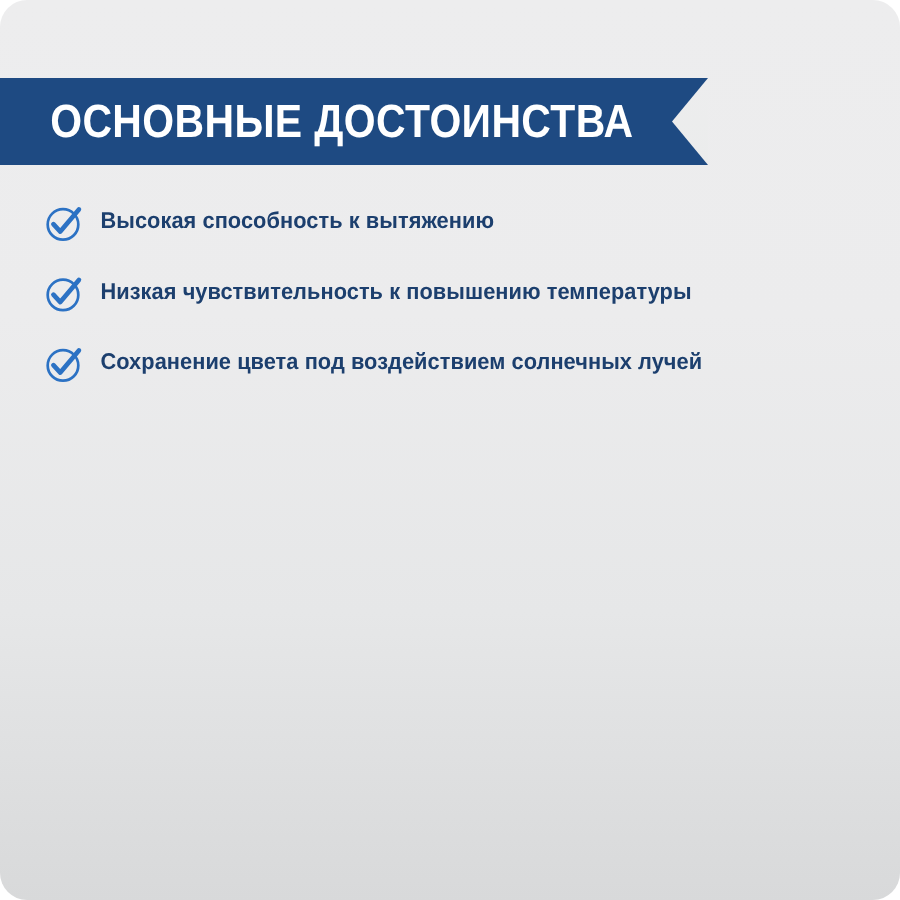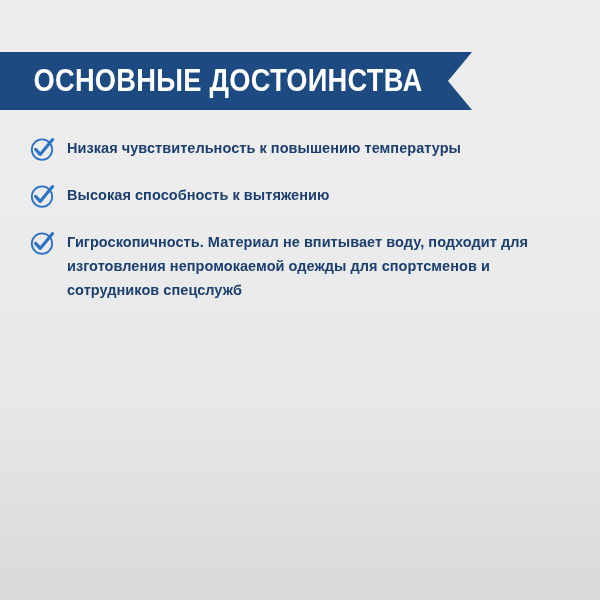--- a/index.html
+++ b/index.html
@@ -13,20 +13,21 @@
     font-family: "Liberation Sans", sans-serif;
   }
 
   .poster {
     position: relative;
     width: 600px;
     height: 600px;
     background: linear-gradient(180deg, #ededee 0%, #ececed 35%, #e6e7e8 68%, #d8d9da 100%);
     box-sizing: border-box;
     overflow: hidden;
+    border-radius: 18px;
   }
 
   
   .ribbon {
     position: absolute;
     left: 0;
     top: 52px;
     width: 472px;
     height: 58px;
     background: #1e4a82;
@@ -112,40 +113,40 @@
 
   <ul class="benefits">
 
     <li class="benefit-item">
       <span class="check-icon">
         <svg width="26" height="26" viewBox="0 0 26 26">
           <circle cx="12" cy="13.6" r="10.2" fill="none" stroke="#2c72c4" stroke-width="1.8"></circle>
           <path d="M5.6 13.4 L10.2 18.4 L22.6 3.6" fill="none" stroke="#2c72c4" stroke-width="3.1" stroke-linecap="round" stroke-linejoin="round"></path>
         </svg>
       </span>
-      <span class="benefit-text">Низкая чувствительность к повышению температуры</span>
+      <span class="benefit-text">Высокая способность к вытяжению</span>
     </li>
 
     <li class="benefit-item">
       <span class="check-icon">
         <svg width="26" height="26" viewBox="0 0 26 26">
           <circle cx="12" cy="13.6" r="10.2" fill="none" stroke="#2c72c4" stroke-width="1.8"></circle>
           <path d="M5.6 13.4 L10.2 18.4 L22.6 3.6" fill="none" stroke="#2c72c4" stroke-width="3.1" stroke-linecap="round" stroke-linejoin="round"></path>
         </svg>
       </span>
-      <span class="benefit-text">Высокая способность к вытяжению</span>
+      <span class="benefit-text">Низкая чувствительность к повышению температуры</span>
     </li>
-
-
 
 
     <li class="benefit-item">
       <span class="check-icon">
         <svg width="26" height="26" viewBox="0 0 26 26">
           <circle cx="12" cy="13.6" r="10.2" fill="none" stroke="#2c72c4" stroke-width="1.8"></circle>
           <path d="M5.6 13.4 L10.2 18.4 L22.6 3.6" fill="none" stroke="#2c72c4" stroke-width="3.1" stroke-linecap="round" stroke-linejoin="round"></path>
         </svg>
       </span>
-      <span class="benefit-text">Гигроскопичность. Материал не впитывает воду, подходит для изготовления непромокаемой одежды для спортсменов и сотрудников спецслужб</span>
+      <span class="benefit-text">Сохранение цвета под воздействием солнечных лучей</span>
     </li>
+
+
 
   </ul>
 </div>
 
 </body></html>

